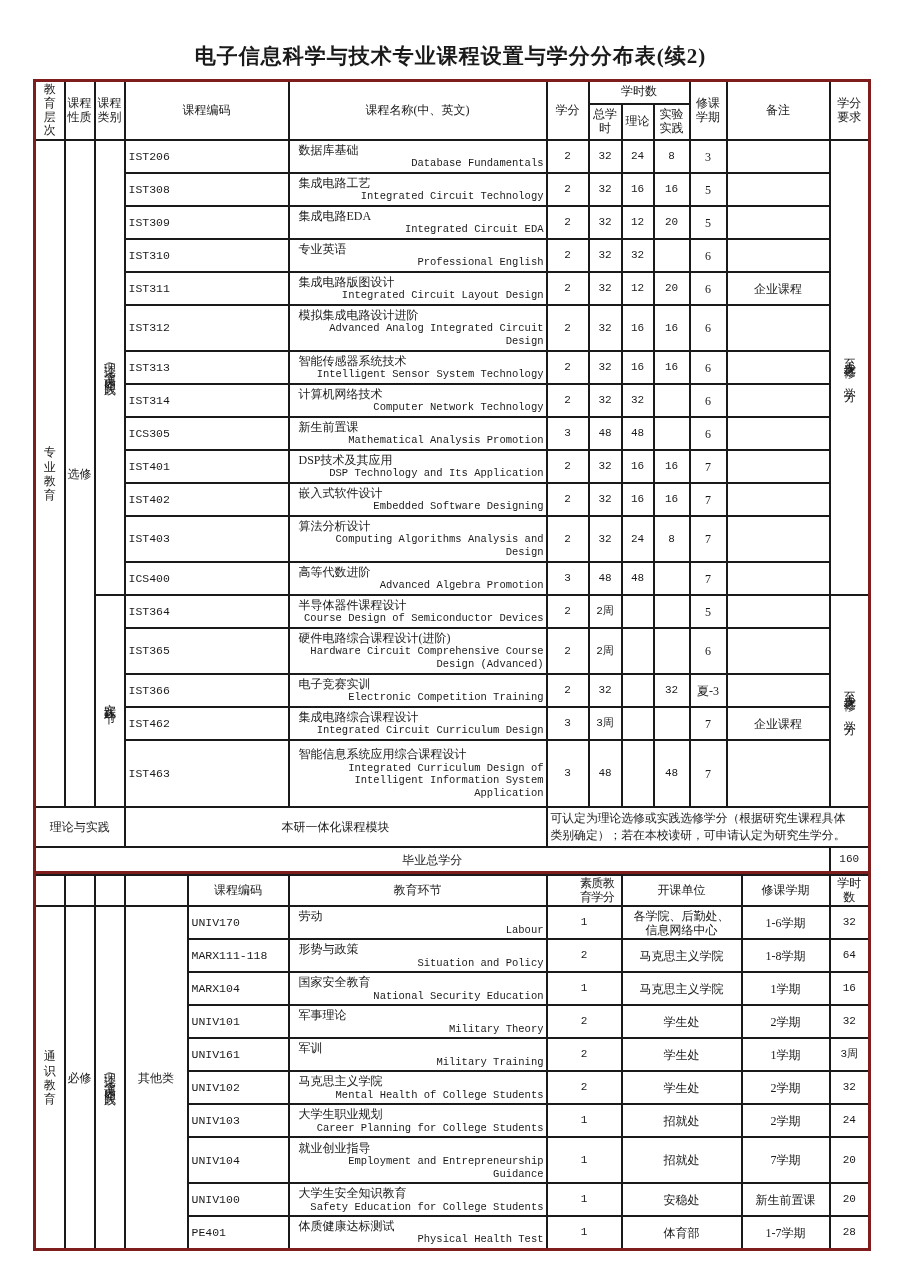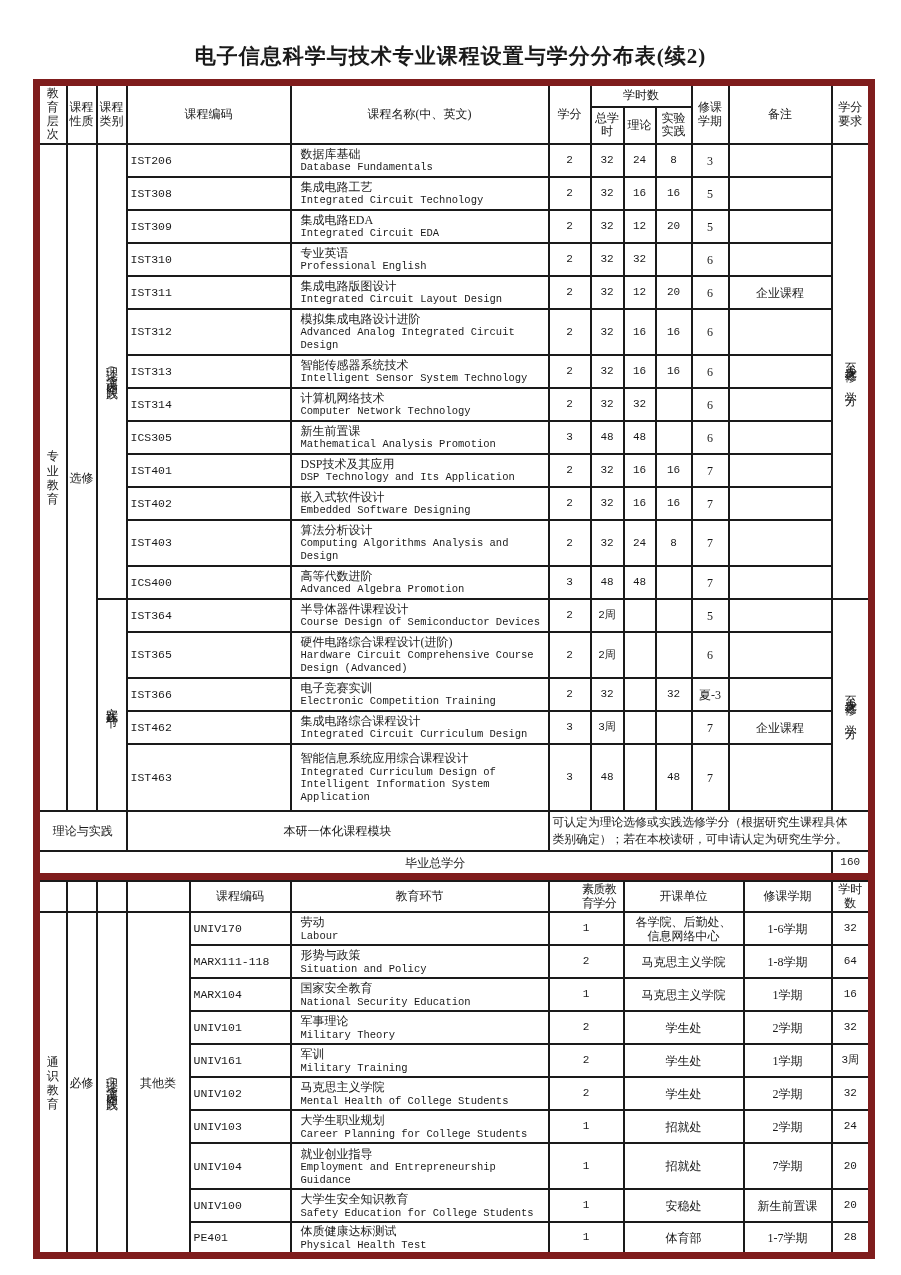--- a/index.html
+++ b/index.html
@@ -10,36 +10,36 @@
     -webkit-font-smoothing:antialiased;
   }
   .page{padding:12px 33px 0 33px;}
   .annex{font-size:15px; margin:2px 0 0 3px;}
   .title{
     font-size:21px; font-weight:700; text-align:center;
     margin:30px 0 9px 0; letter-spacing:1px;
   }
   table{
     border-collapse:collapse; table-layout:fixed;
-    width:835px; border:7px solid #7f1d1d;
+    width:835px; border:3px solid #7f1d1d;
   }
   td,th{
     border:2px solid #1a1a1a;
     font-size:12px; font-weight:400;
     text-align:center; vertical-align:middle;
     padding:1px 2px; overflow:hidden;
     line-height:1.18;
   }
   th{line-height:1.15;}
   #table-general{border-top:2px solid #1a1a1a;}
   .left{text-align:left; padding-left:9px;}
   .mono{font-family:"Liberation Mono", monospace; font-size:11px;}
   .code{font-family:"Liberation Mono", monospace; font-size:11.5px; text-align:left; padding-left:3px;}
   .cn{display:block; text-align:left; font-size:12px; white-space:pre-wrap;}
-  .en{display:block; text-align:left; font-family:"Liberation Mono", monospace;
+  .en{display:block; text-align:right; font-family:"Liberation Mono", monospace;
       font-size:10.5px; white-space:pre-wrap; line-height:1.22;}
   .vert{
     writing-mode:vertical-rl; display:inline-block;
     letter-spacing:3px; font-size:12px; line-height:1.1;
   }
   .vert.upright{text-orientation:upright;}
   .prewrap{white-space:pre-wrap;text-align:center;}
   .note-cell{text-align:left; padding:2px 3px; font-size:11.8px; line-height:1.45;}
   .tight{letter-spacing:-0.6px;padding-left:28px;}
   

